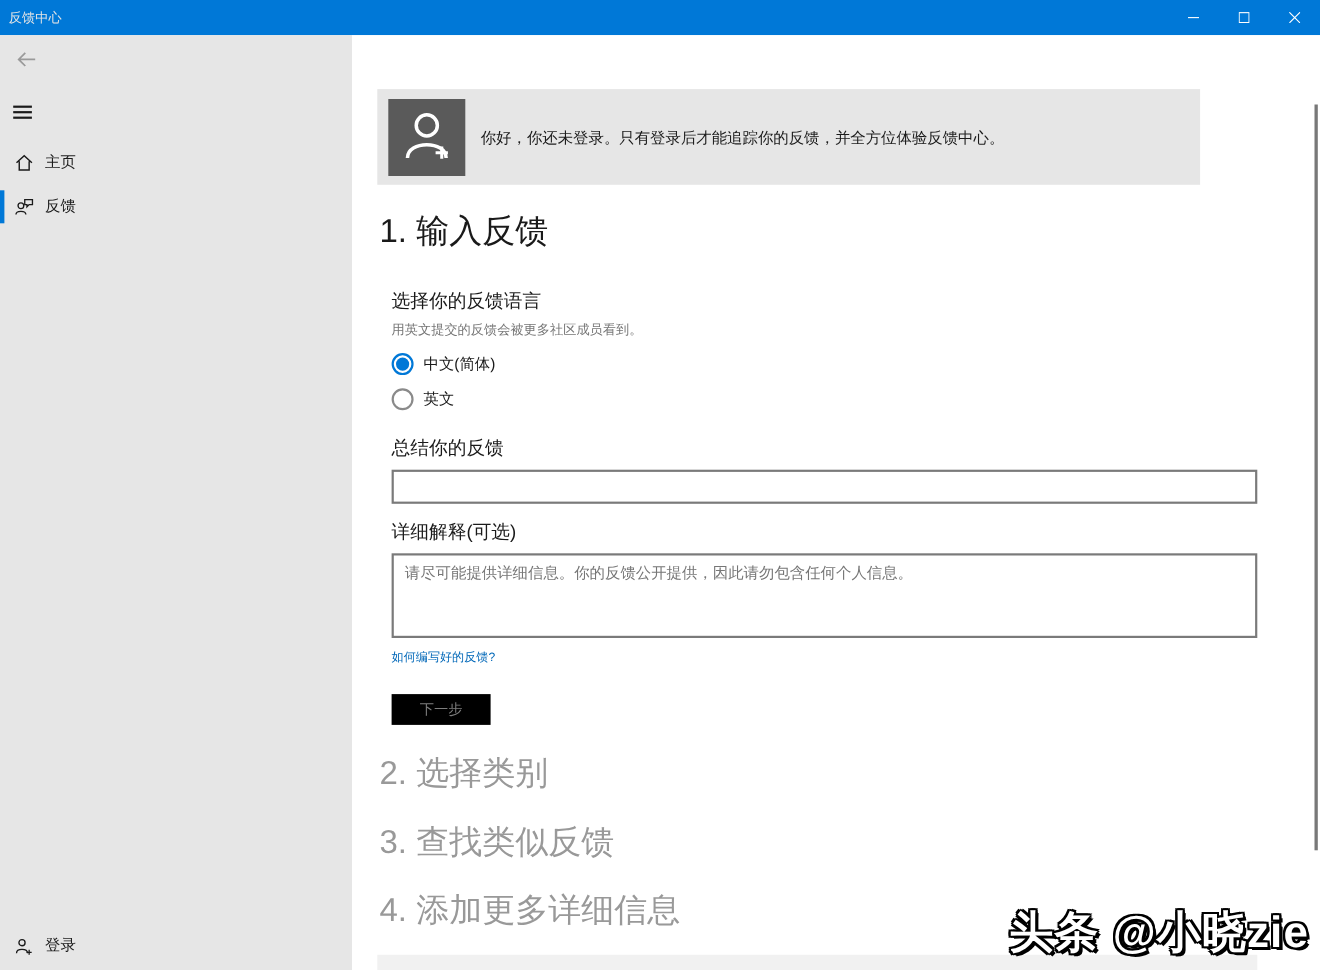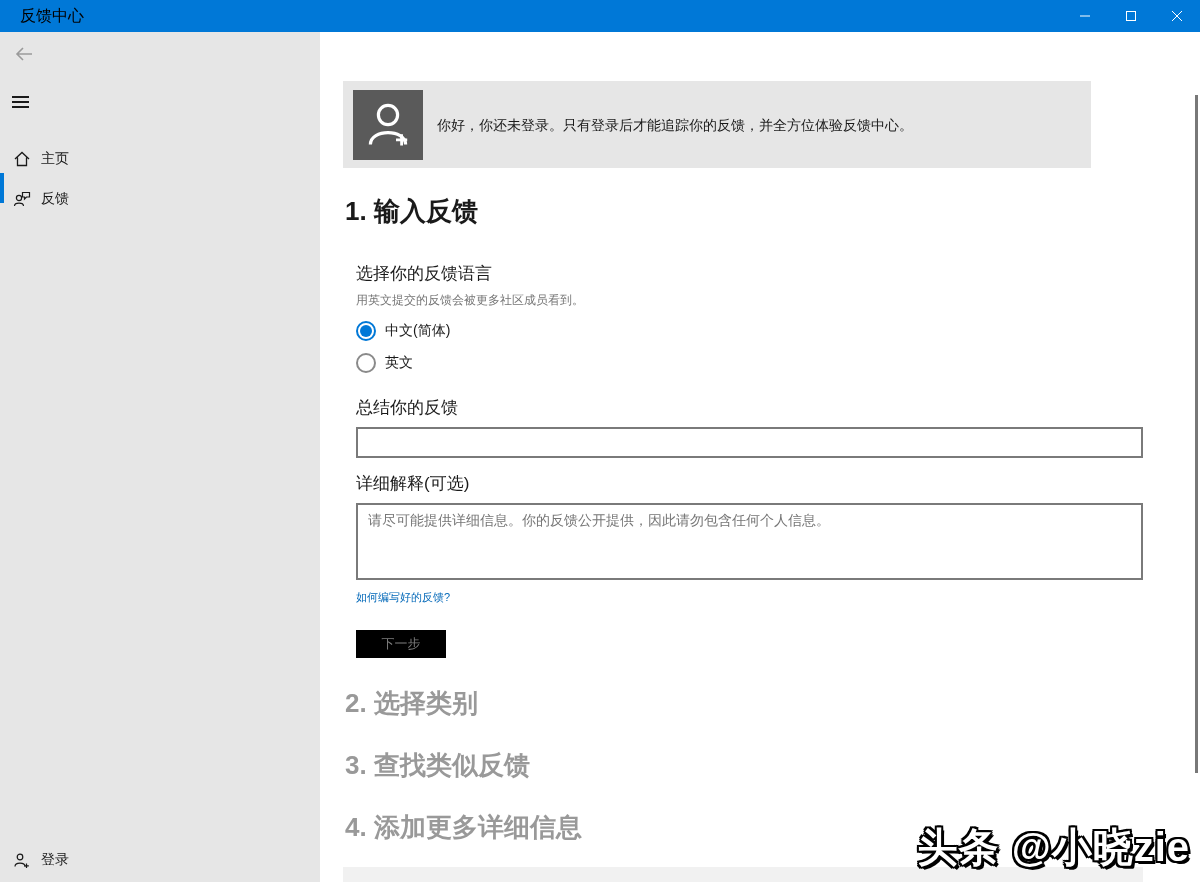--- a/index.html
+++ b/index.html
@@ -1,51 +1,51 @@
 <!DOCTYPE html>
 <html><head>
 <meta charset="utf-8">
 <style>
   * { margin:0; padding:0; box-sizing:border-box; }
   html,body { width:1200px; height:882px; overflow:hidden; background:#fff;
               font-family:"Liberation Sans","DejaVu Sans",sans-serif; }
 
   
   .titlebar { height:32px; background:#0078d7; display:flex; align-items:center; }
-  .titlebar .title { color:#000000; font-size:16px; padding-left:20px; flex:1; }
+  .titlebar .title { color:#e5e5e5; font-size:12px; padding-left:8px; flex:1; }
   .win-btn { width:46px; height:32px; display:flex; align-items:center; justify-content:center; cursor:default; }
   .win-btn svg { display:block; }
 
   
   .app { display:flex; height:850px; }
 
   
   .sidebar { width:320px; background:#e6e6e6; position:relative; flex-shrink:0; }
   .back-btn { margin:10px 0 0 10px; width:28px; height:28px; display:flex; align-items:center; justify-content:center; }
   .hamburger { margin:24px 0 0 12px; width:20px; height:16px; display:flex; flex-direction:column; justify-content:space-between; padding:2px 0; }
   .hamburger span { display:block; width:17px; height:2px; background:#1a1a1a; }
   .nav { margin-top:18px; }
-  .nav-item { height:40px; display:flex; align-items:flex-end; position:relative; cursor:default; }
+  .nav-item { height:40px; display:flex; align-items:center; position:relative; cursor:default; }
   .nav-item .sel-bar { position:absolute; left:0; top:5px; width:4px; height:30px; background:#0078d7; display:none; }
   .nav-item.selected .sel-bar { display:block; }
   .nav-icon { width:18px; height:18px; margin-left:13px; display:flex; align-items:center; justify-content:center; }
   .nav-label { margin-left:10px; font-size:14px; color:#1a1a1a; }
   .signin-item { position:absolute; left:0; bottom:2px; height:40px; width:100%; display:flex; align-items:center;text-align:center; }
 
   
   .content { flex:1; background:#fff; position:relative; padding:49px 0 0 23px; }
 
   .banner { width:748px; height:87px; background:#e6e6e6; display:flex; align-items:center; }
   .avatar { width:70px; height:70px; background:#5a5a5a; margin-left:10px; flex-shrink:0;
             display:flex; align-items:center; justify-content:center; }
   .banner-text { margin-left:14px; }
   .banner-msg { font-size:14px; color:#1a1a1a; line-height:20px; }
   .banner-link { font-size:14px; color:#0067b8; margin-top:1px; cursor:pointer; }
 
-  .h-step { font-size:26px; color:#1a1a1a; margin:26px 0 0 2px; line-height:34px;font-weight:bold; }
+  .h-step { font-size:30px; color:#1a1a1a; margin:26px 0 0 2px; line-height:34px; }
   .h-step.muted { color:#999999; margin-top:28px; }
 
   .form-label { font-size:17px; color:#1a1a1a; margin:34px 0 0 13px; }
   .form-hint  { font-size:12px; color:#767676; margin:7px 0 0 13px; }
 
   .radio-row { display:flex; align-items:center; margin:12px 0 0 13px; height:20px; cursor:default; }
   .radio { width:20px; height:20px; border-radius:50%; border:2px solid #8a8a8a; background:#fff;
            display:flex; align-items:center; justify-content:center; flex-shrink:0; }
   .radio.checked { border-color:#0078d7; }
   .radio .dot { width:12px; height:12px; border-radius:50%; background:#0078d7; display:none; }

